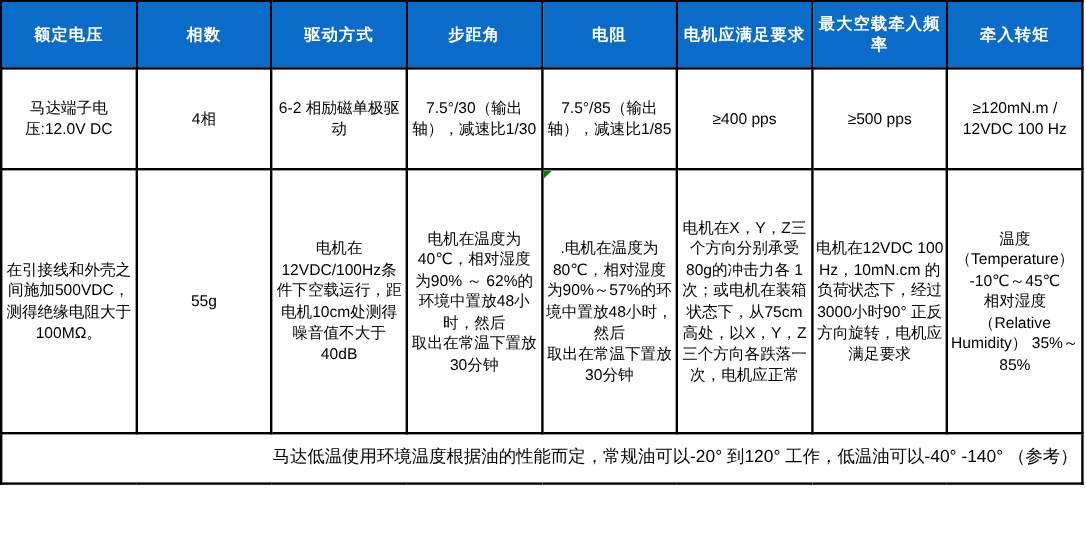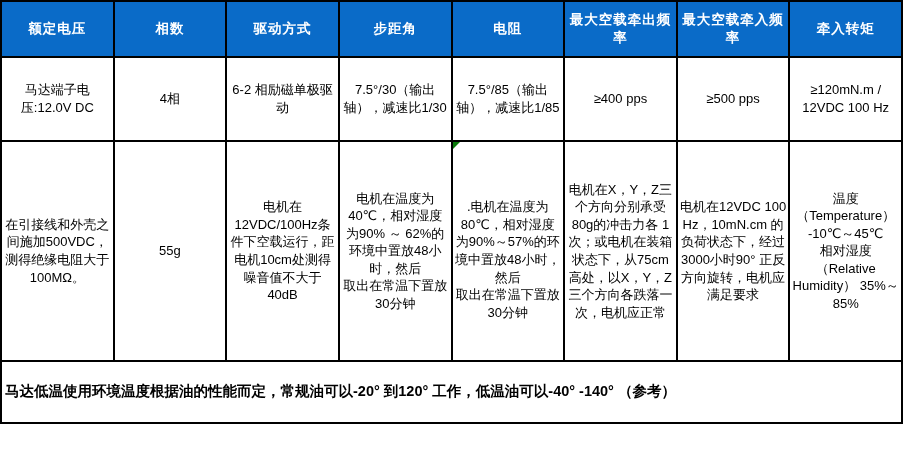--- a/index.html
+++ b/index.html
@@ -35,25 +35,24 @@
     font-weight: bold;
     font-size: 13.5px;
     letter-spacing: 1px;
   }
   tr.hdr-1 td { height: 52px; }
   tr.data-1 td { height: 80px; white-space: pre-line; }
   tr.hdr-2 td { height: 50px; }
   tr.data-2 td { height: 216px; white-space: pre-line; }
   tr.footer td {
     height: 36px;
-    text-align: left;
+    text-align: right;
     font-size: 14.5px;
-    padding: 12px 3px;
+    padding: 2px 3px;
     white-space: normal;
-    font-weight: bold;
   }
   .err-tri {
     position: absolute;
     top: 0;
     left: 0;
     width: 0;
     height: 0;
     border-top: 7px solid var(--marker_green, #0a7a0a);
     border-right: 7px solid transparent;
   }
@@ -72,21 +71,21 @@
       <col style="width:12.5%">
       <col style="width:12.5%">
   </colgroup>
   <tbody>
       <tr class="hdr hdr-1">
     <td>额定电压</td>
     <td>相数</td>
     <td>驱动方式</td>
     <td>步距角</td>
     <td>电阻</td>
-    <td>最大空载牵出频率</td>
+    <td>电机应满足要求</td>
     <td>最大空载牵入频率</td>
     <td>牵入转矩</td>
   </tr>
   <tr class="data data-1">
     <td>马达端子电压:12.0V DC</td>
     <td>4相</td>
     <td>6-2 相励磁单极驱动</td>
     <td>7.5°/30（输出轴），减速比1/30</td>
     <td>7.5°/85（输出轴），减速比1/85</td>
     <td>≥400 pps</td>

